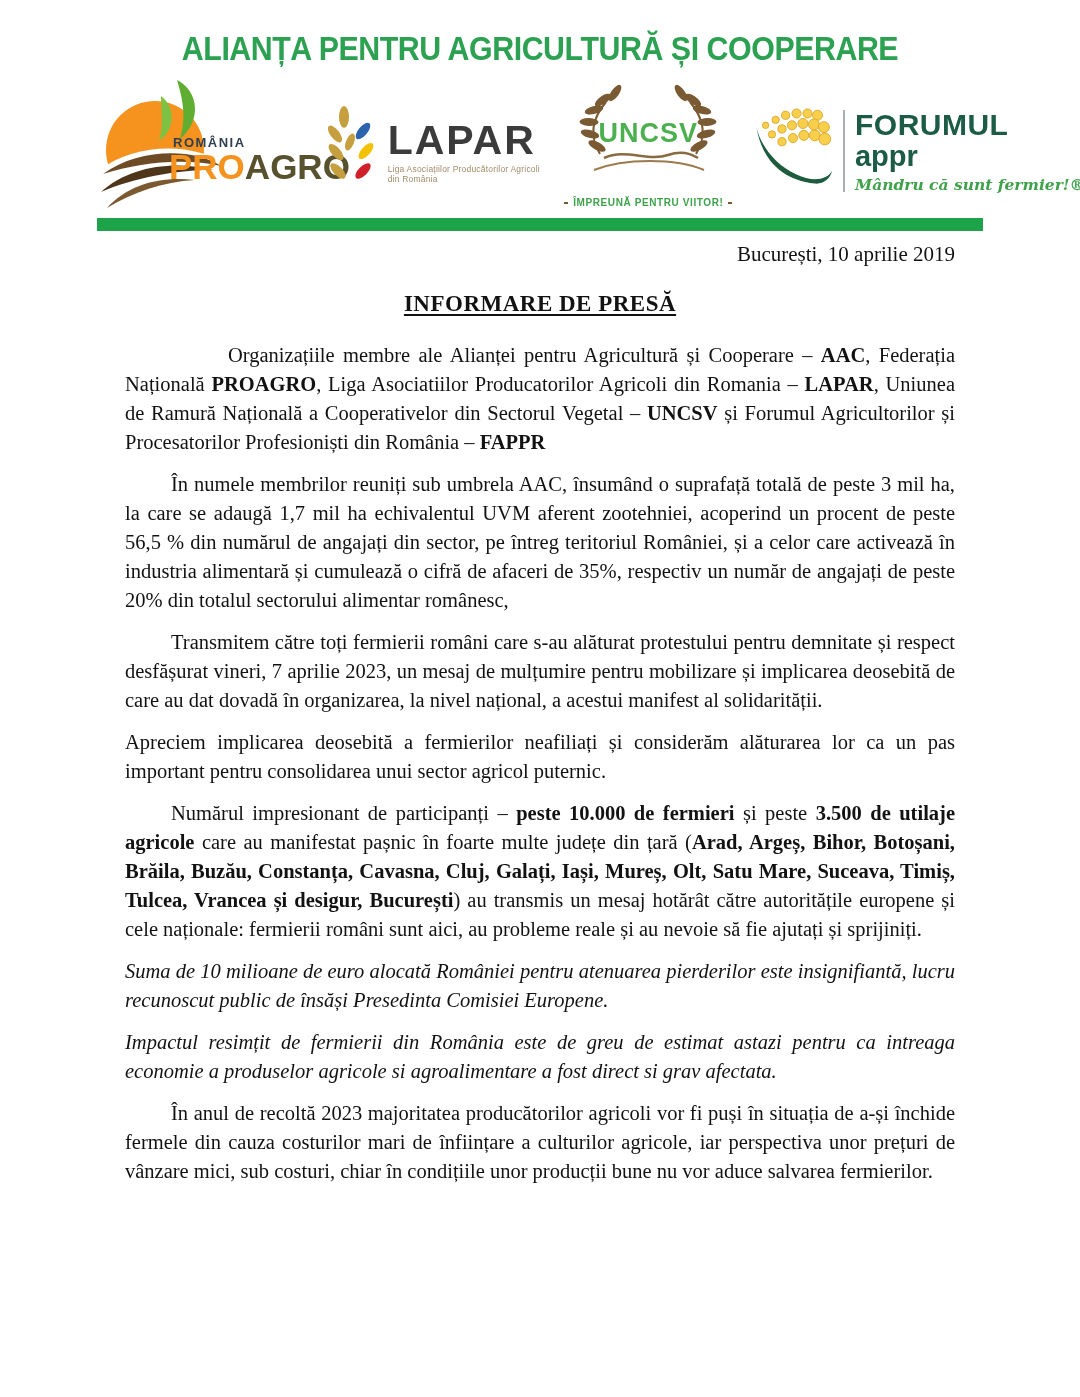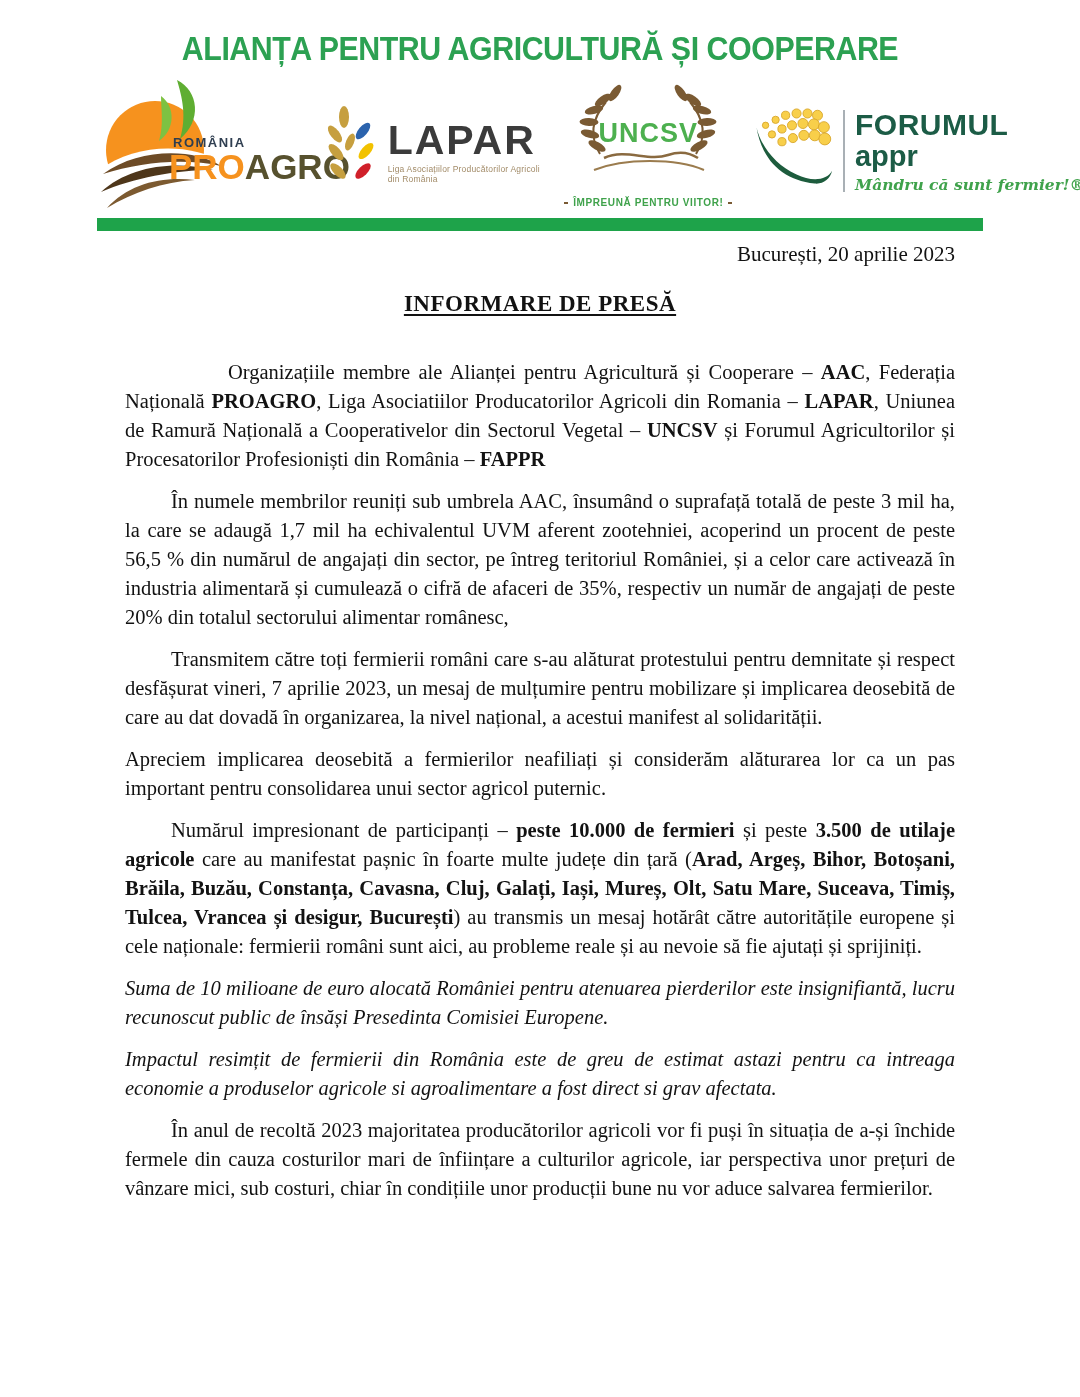--- a/index.html
+++ b/index.html
@@ -114,21 +114,21 @@
   }
   .doc-title{
     margin:24px 0 0 0;
     text-align:center;
     font-size:23px;font-weight:700;
     text-decoration:underline;
     text-underline-offset:3px;
     text-decoration-thickness:2px;
     letter-spacing:0.5px;
   }
-  .press-body{margin:41px 125px 0 125px;}
+  .press-body{margin:24px 125px 0 125px;}
   .para{
     margin:0 0 13px 0;
     font-size:20.5px;
     line-height:29px;
     text-align:justify;
   }
   .para.italic{font-style:italic;}
   .indent-xl{text-indent:103px;}
   .indent-md{text-indent:46px;}
   .indent-none{text-indent:0;}
@@ -242,21 +242,21 @@
           <div class="fappr-name2">appr</div>
           <div class="fappr-motto">Mândru că sunt fermier!®</div>
         </div>
       </div>
 
     </div>
 
     <div class="green-bar"></div>
   </header>
 
-  <div class="dateline">București, 20 aprilie 2023</div>
+  <div class="dateline">București, 10 aprilie 2019</div>
 
   <h2 class="doc-title">INFORMARE DE PRESĂ</h2>
 
   <main class="press-body">
       <p class="para indent-xl"><span>Organizațiile membre ale Alianței pentru Agricultură și Cooperare – </span><b>AAC</b><span>, Federația Națională </span><b>PROAGRO</b><span>, Liga Asociatiilor Producatorilor Agricoli din Romania – </span><b>LAPAR</b><span>, Uniunea de Ramură Națională a Cooperativelor din Sectorul Vegetal – </span><b>UNCSV</b><span> și Forumul Agricultorilor și Procesatorilor Profesioniști din România – </span><b>FAPPR</b></p>
       <p class="para indent-md"><span>În numele membrilor reuniți sub umbrela AAC, însumând o suprafață totală de peste 3 mil ha, la care se adaugă 1,7 mil ha echivalentul UVM aferent zootehniei, acoperind un procent de peste 56,5 % din numărul de angajați din sector, pe întreg teritoriul României, și a celor care activează în industria alimentară și cumulează o cifră de afaceri de 35%, respectiv un număr de angajați de peste 20% din totalul sectorului alimentar românesc,</span></p>
       <p class="para indent-md"><span>Transmitem către toți fermierii români care s-au alăturat protestului pentru demnitate și respect desfășurat vineri, 7 aprilie 2023, un mesaj de mulțumire pentru mobilizare și implicarea deosebită de care au dat dovadă în organizarea, la nivel național, a acestui manifest al solidarității.</span></p>
       <p class="para indent-none"><span>Apreciem implicarea deosebită a fermierilor neafiliați și considerăm alăturarea lor ca un pas important pentru consolidarea unui sector agricol puternic.</span></p>
       <p class="para indent-md"><span>Numărul impresionant de participanți – </span><b>peste 10.000 de fermieri</b><span> și peste </span><b>3.500 de utilaje agricole</b><span> care au manifestat pașnic în foarte multe județe din țară (</span><b>Arad, Argeș, Bihor, Botoșani, Brăila, Buzău, Constanța, Cavasna, Cluj, Galați, Iași, Mureș, Olt, Satu Mare, Suceava, Timiș, Tulcea, Vrancea și desigur, București</b><span>) au transmis un mesaj hotărât către autoritățile europene și cele naționale: fermierii români sunt aici, au probleme reale și au nevoie să fie ajutați și sprijiniți.</span></p>
       <p class="para indent-none italic"><span>Suma de 10 milioane de euro alocată României pentru atenuarea pierderilor este insignifiantă, lucru recunoscut public de însăși Presedinta Comisiei Europene.</span></p>

